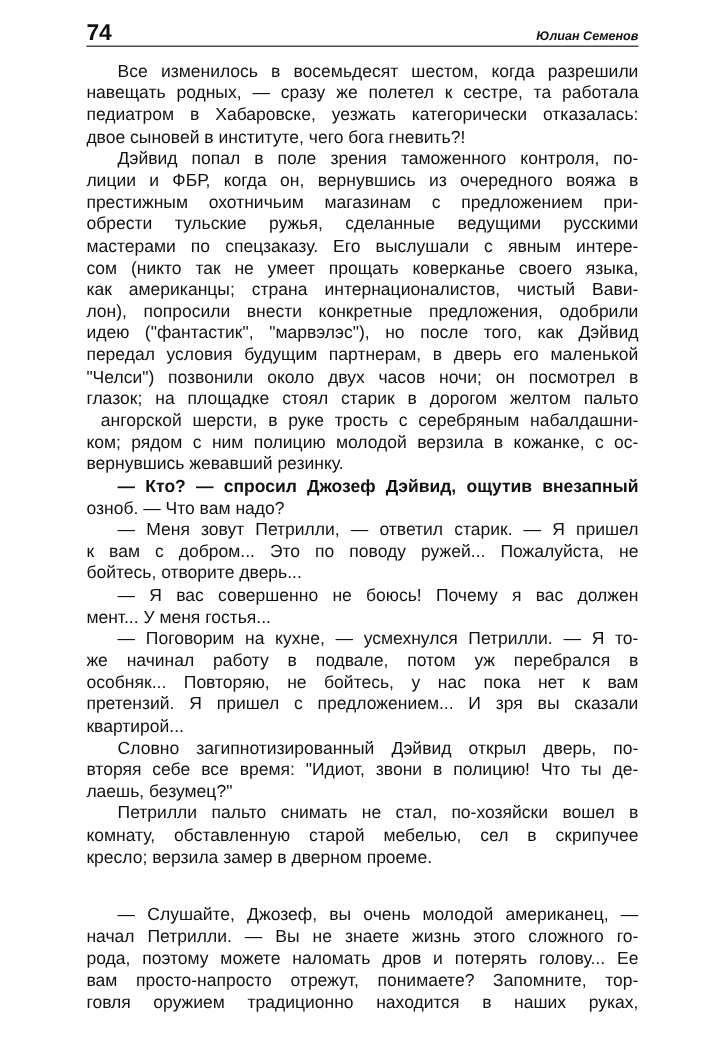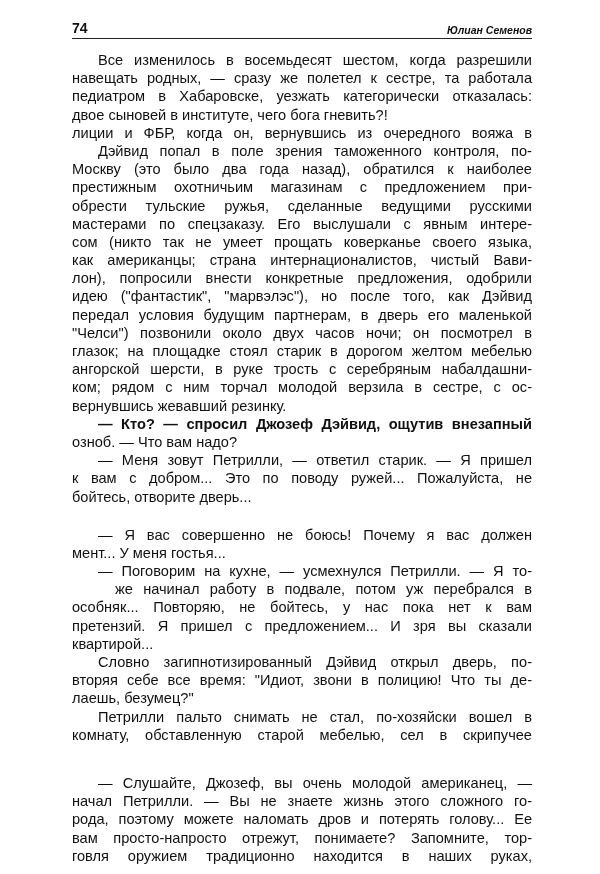--- a/index.html
+++ b/index.html
@@ -1,70 +1,70 @@
 <!DOCTYPE html>
 <html><head>
 <meta charset="utf-8">
 <style>
   html, body { margin:0; padding:0; background:#ffffff; }
   body { width:600px; height:874px; position:relative; overflow:hidden; color:#111; }
   .page { position:absolute; left:72px; top:16px; width:460px; }
   .header { display:flex; justify-content:space-between; align-items:flex-end; height:20px; border-bottom:1.5px solid #222; padding-bottom:2px; }
-  .pagenum { font-family:"Liberation Sans", sans-serif; font-weight:bold; font-size:14px; line-height:16px; }
+  .pagenum { font-family:"Liberation Sans", sans-serif; font-weight:bold; font-size:19px; line-height:16px; }
   .runhead { font-family:"Liberation Sans", sans-serif; font-weight:bold; font-style:italic; font-size:10.5px; line-height:12px; }
   .body { margin-top:12px; font-family:"Liberation Sans", sans-serif; font-size:14.6px; line-height:18.2px; }
   .line { display:block; white-space:nowrap; text-align:justify; text-align-last:justify; height:18.2px; }
   .line.last { text-align-last:left; }
   .indent { padding-left:26px; }
 </style>
 </head>
 <body>
 
 <div class="page">
   <div class="header">
     <span class="pagenum">74</span>
     <span class="runhead">Юлиан Семенов</span>
   </div>
   <div class="body" id="body-text">
       <span class="line indent" style="display: block;">Все изменилось в восемьдесят шестом, когда разрешили</span>
       <span class="line" style="display: block;">навещать родных, — сразу же полетел к сестре, та работала</span>
       <span class="line" style="display: block;">педиатром в Хабаровске, уезжать категорически отказалась:</span>
       <span class="line last" style="display: block;">двое сыновей в институте, чего бога гневить?!</span>
+      <span class="line indent" style="display: block;">Дэйвид попал в поле зрения таможенного контроля, по-</span>
       <span class="line" style="display: block;">лиции и ФБР, когда он, вернувшись из очередного вояжа в</span>
-      <span class="line indent" style="display: block;">Дэйвид попал в поле зрения таможенного контроля, по-</span>
-      <span class="line" style="display: block;">Москву (это было два года назад), обратился к наиболее</span>
       <span class="line" style="display: block;">престижным охотничьим магазинам с предложением при-</span>
       <span class="line" style="display: block;">обрести тульские ружья, сделанные ведущими русскими</span>
       <span class="line" style="display: block;">мастерами по спецзаказу. Его выслушали с явным интере-</span>
       <span class="line" style="display: block;">сом (никто так не умеет прощать коверканье своего языка,</span>
       <span class="line" style="display: block;">как американцы; страна интернационалистов, чистый Вави-</span>
       <span class="line" style="display: block;">лон), попросили внести конкретные предложения, одобрили</span>
       <span class="line" style="display: block;">идею ("фантастик", "марвэлэс"), но после того, как Дэйвид</span>
       <span class="line" style="display: block;">передал условия будущим партнерам, в дверь его маленькой</span>
       <span class="line" style="display: block;">"Челси") позвонили около двух часов ночи; он посмотрел в</span>
-      <span class="line" style="display: block;">глазок; на площадке стоял старик в дорогом желтом мебелью</span>
-      <span class="line" style="display: block;">ангорской шерсти, в руке трость с серебряным набалдашни-</span>
-      <span class="line" style="display: block;">ком; рядом с ним торчал молодой верзила в сестре, с ос-</span>
+      <span class="line" style="display: block;">глазок; на площадке стоял старик в дорогом желтом пальто</span>
+      <span class="line" style="display: block; margin-left: 12px;">ангорской шерсти, в руке трость с серебряным набалдашни-</span>
+      <span class="line" style="display: block;">ком; рядом с ним полицию молодой верзила в кожанке, с ос-</span>
       <span class="line last" style="display: block;">вернувшись жевавший резинку.</span>
       <span class="line indent" style="display: block; font-weight: bold;">— Кто? — спросил Джозеф Дэйвид, ощутив внезапный</span>
       <span class="line last" style="display: block;">озноб. — Что вам надо?</span>
       <span class="line indent" style="display: block;">— Меня зовут Петрилли, — ответил старик. — Я пришел</span>
       <span class="line" style="display: block;">к вам с добром... Это по поводу ружей... Пожалуйста, не</span>
       <span class="line last" style="display: block;">бойтесь, отворите дверь...</span>
-      <span class="line indent" style="display: block; margin-top: 20px;">— Я вас совершенно не боюсь! Почему я вас должен</span>
+      <span class="line indent" style="display: block;">— Я вас совершенно не боюсь! Почему я вас должен</span>
       <span class="line last" style="display: block;">мент... У меня гостья...</span>
       <span class="line indent" style="display: block;">— Поговорим на кухне, — усмехнулся Петрилли. — Я то-</span>
-      <span class="line" style="display: block; margin-left: 43px;">же начинал работу в подвале, потом уж перебрался в</span>
+      <span class="line" style="display: block;">же начинал работу в подвале, потом уж перебрался в</span>
       <span class="line" style="display: block;">особняк... Повторяю, не бойтесь, у нас пока нет к вам</span>
       <span class="line" style="display: block;">претензий. Я пришел с предложением... И зря вы сказали</span>
       <span class="line last" style="display: block;">квартирой...</span>
       <span class="line indent" style="display: block;">Словно загипнотизированный Дэйвид открыл дверь, по-</span>
       <span class="line" style="display: block;">вторяя себе все время: "Идиот, звони в полицию! Что ты де-</span>
       <span class="line last" style="display: block;">лаешь, безумец?"</span>
       <span class="line indent" style="display: block;">Петрилли пальто снимать не стал, по-хозяйски вошел в</span>
       <span class="line" style="display: block;">комнату, обставленную старой мебелью, сел в скрипучее</span>
+      <span class="line last" style="display: block;">кресло; верзила замер в дверном проеме.</span>
       <span class="line indent" style="display: block; margin-top: 30px;">— Слушайте, Джозеф, вы очень молодой американец, —</span>
       <span class="line" style="display: block;">начал Петрилли. — Вы не знаете жизнь этого сложного го-</span>
       <span class="line" style="display: block;">рода, поэтому можете наломать дров и потерять голову... Ее</span>
       <span class="line" style="display: block;">вам просто-напросто отрежут, понимаете? Запомните, тор-</span>
       <span class="line" style="display: block;">говля оружием традиционно находится в наших руках,</span>
     </div>
 </div>
 
 </body></html>

